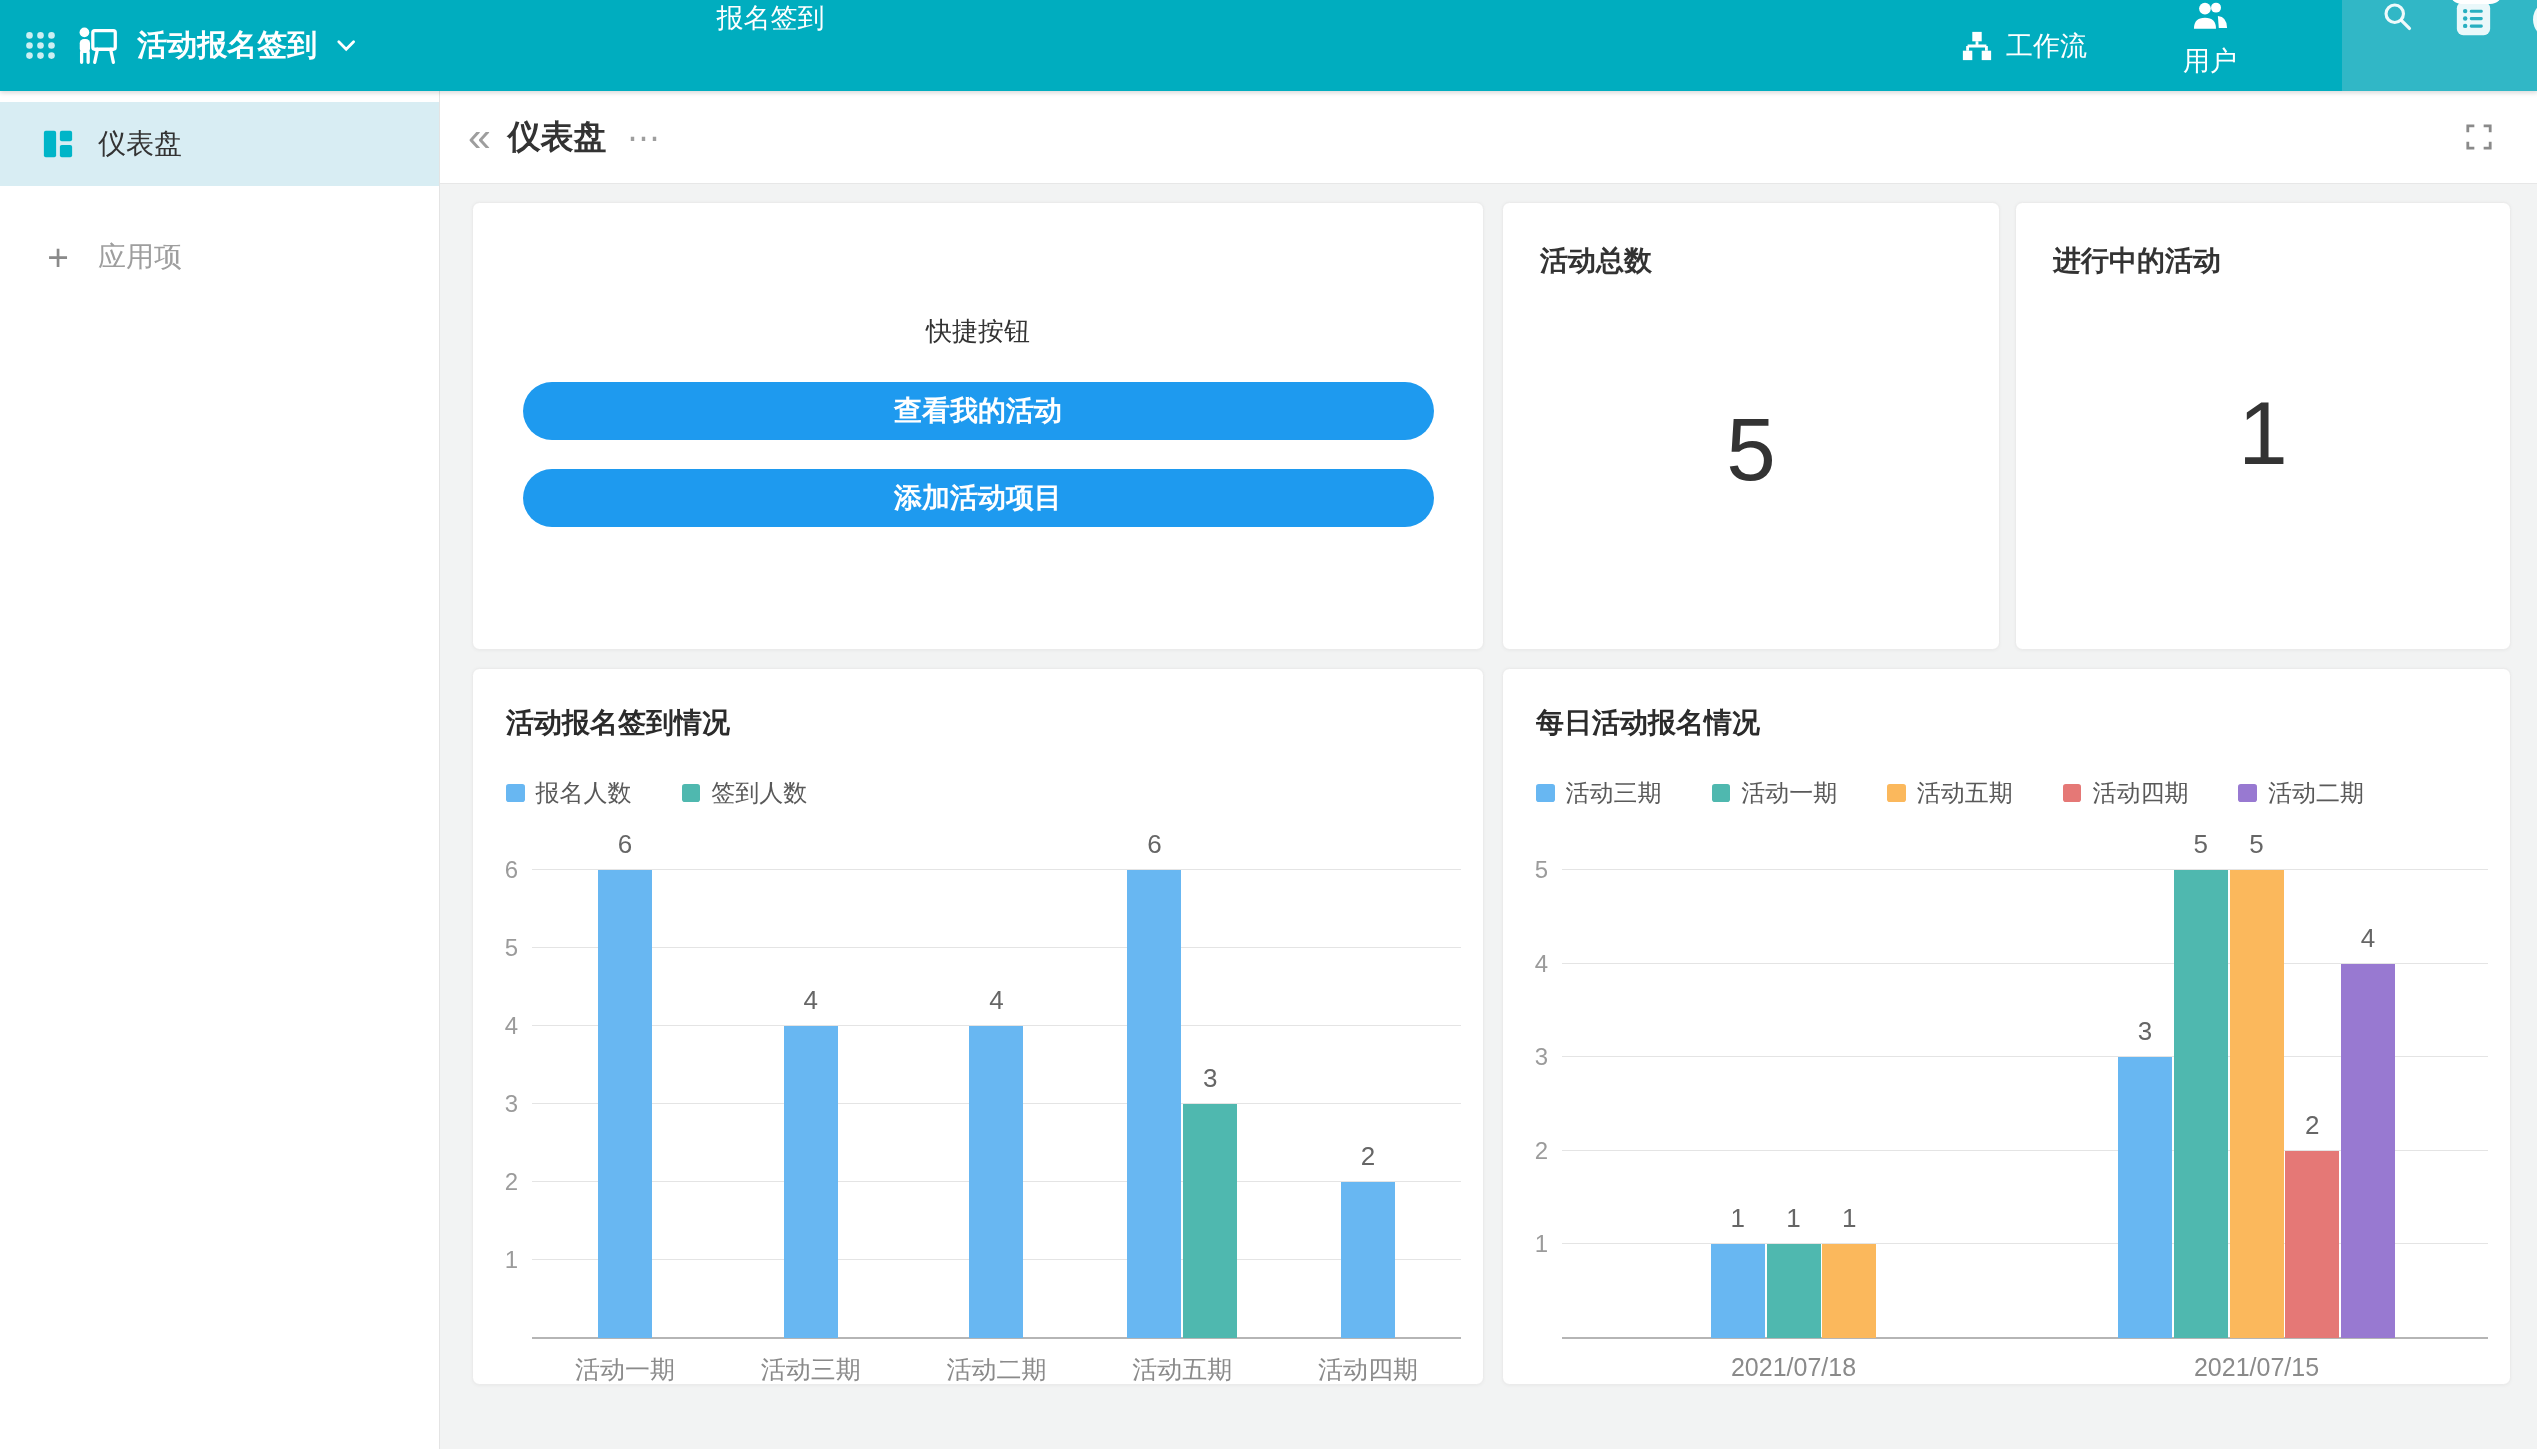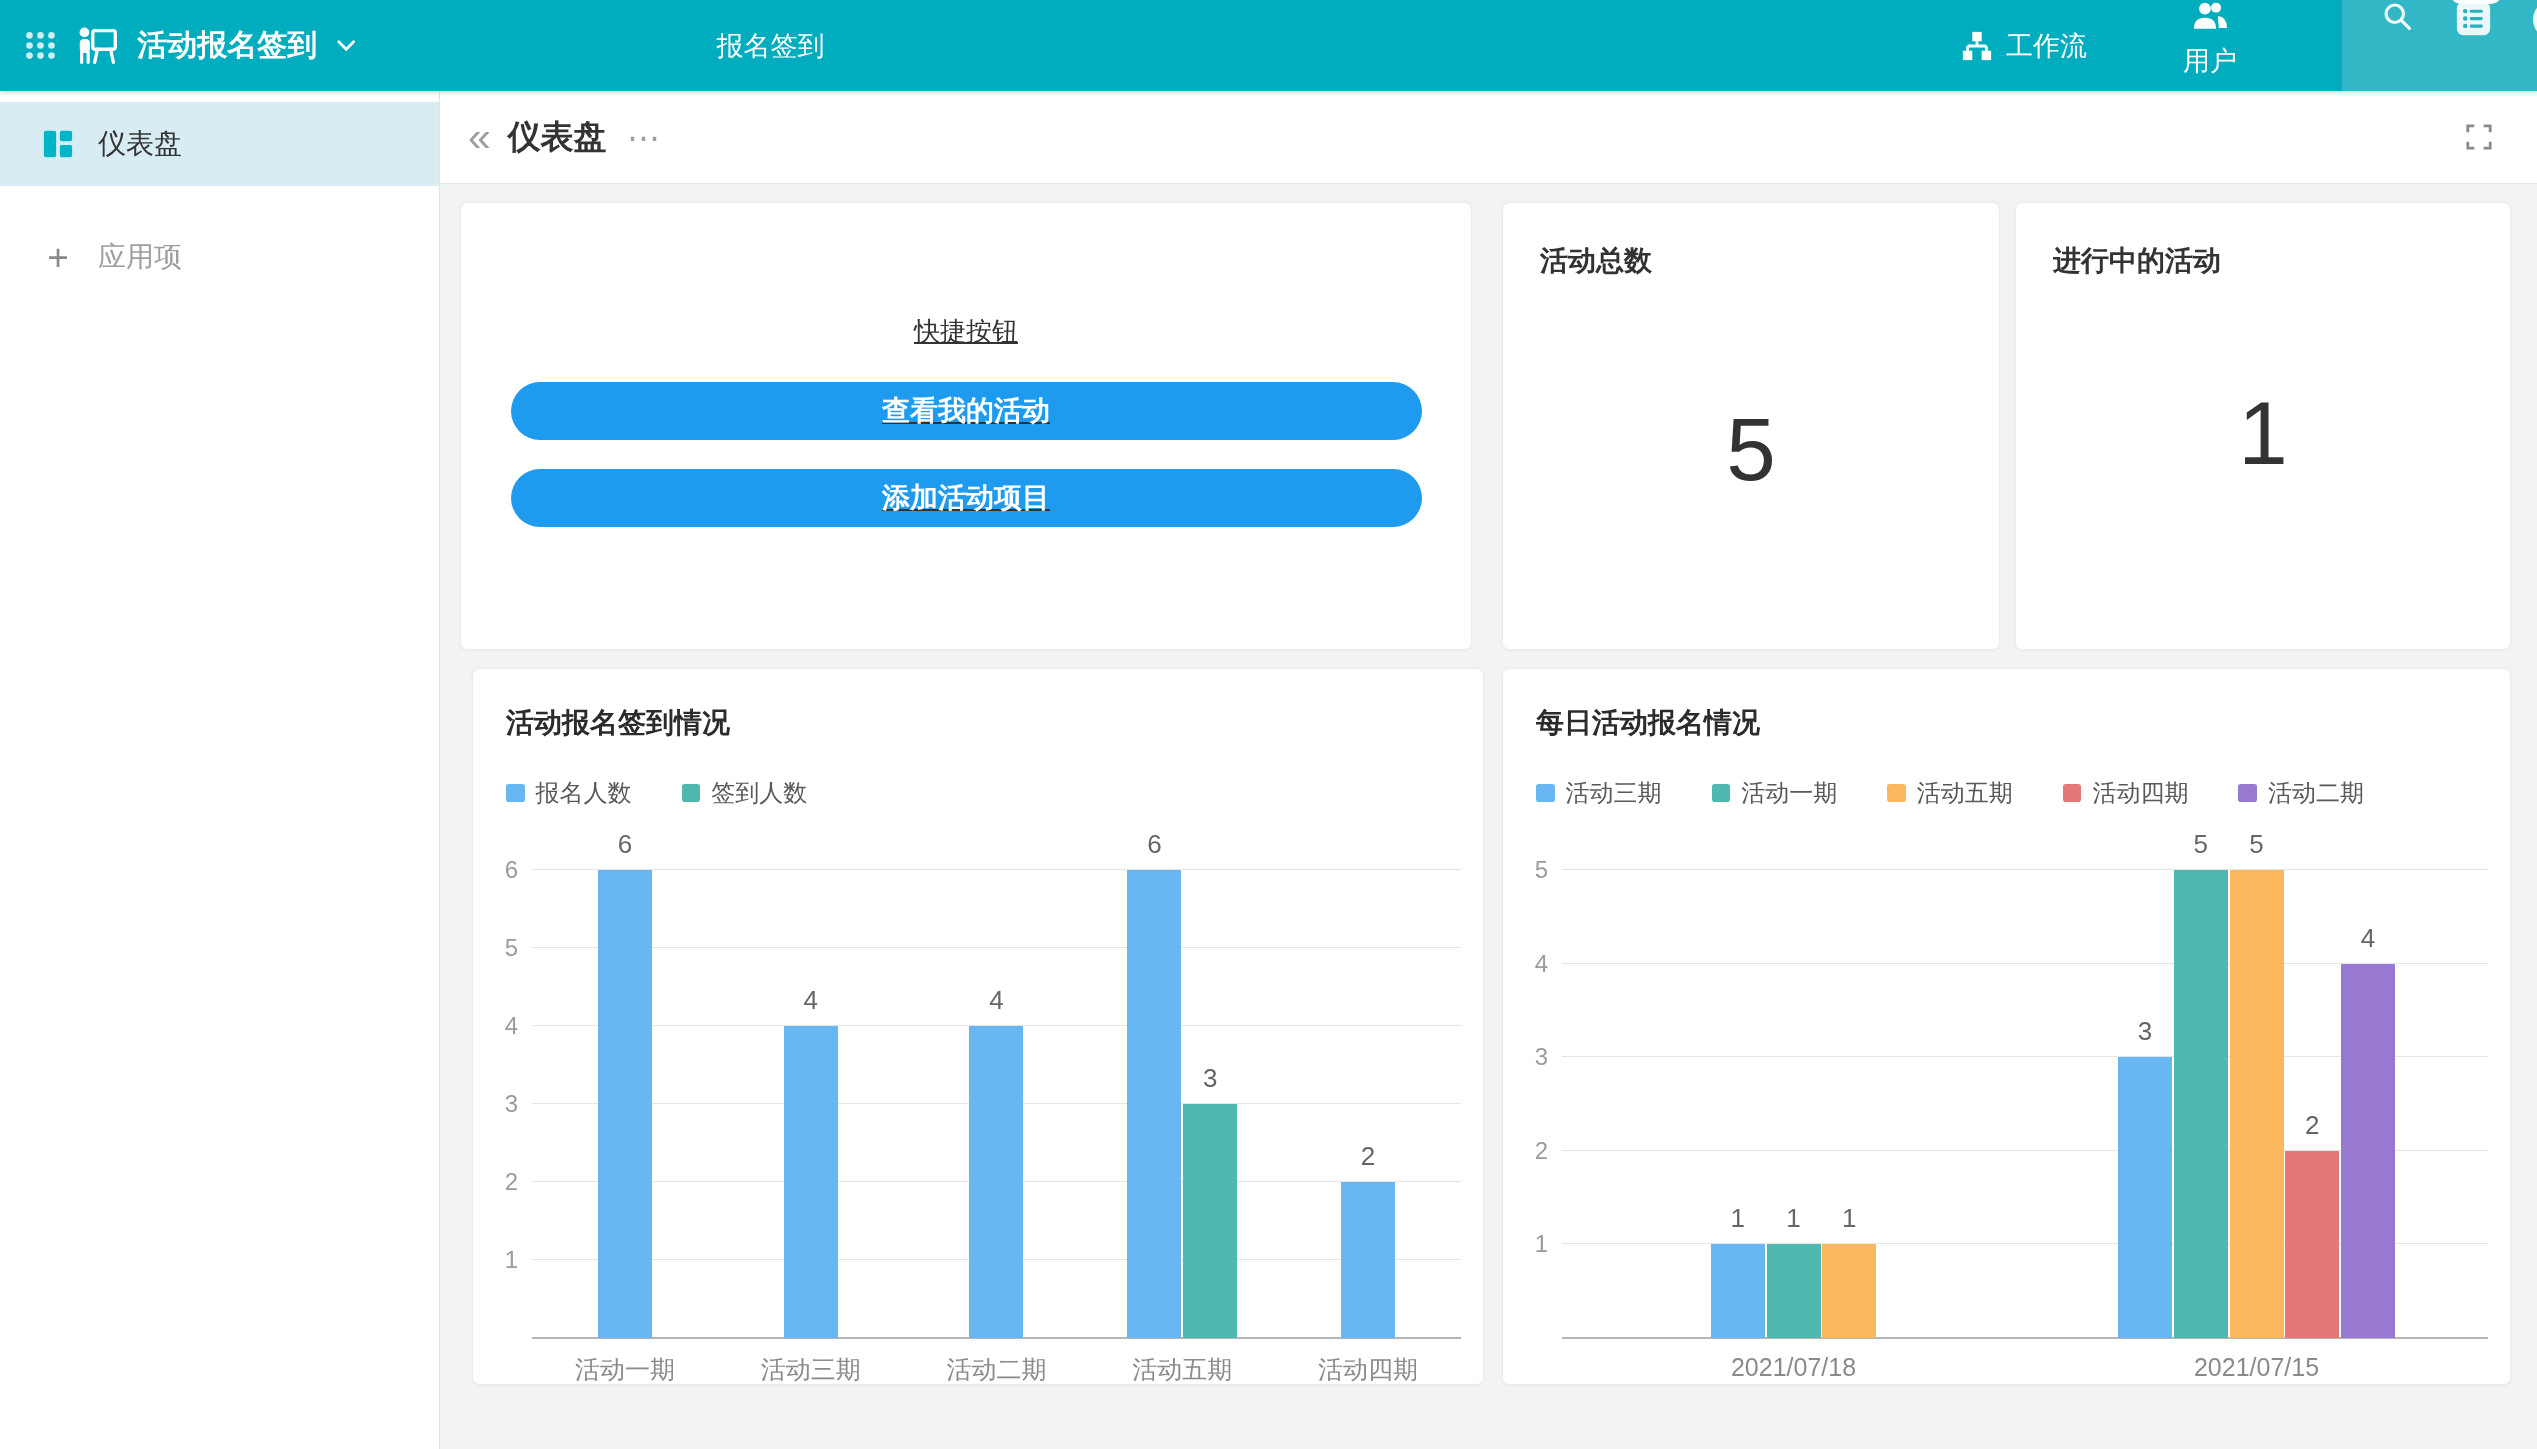--- a/index.html
+++ b/index.html
@@ -9,21 +9,21 @@
     font-family:"Liberation Sans","DejaVu Sans",sans-serif;
     color:#333;
   }
   
   .header{position:absolute;left:0;top:0;width:2538px;height:91px;background:#00ADBF;z-index:30;box-shadow:0 1.9px 4.6px rgba(0,0,0,.15);}
   .header-left{position:absolute;left:0;top:0;width:440px;height:91px;display:flex;align-items:center;padding-left:24px;box-sizing:border-box;gap:18.6px;}
   .app-title{color:#fff;font-size:30px;font-weight:bold;white-space:nowrap;}
   .tab-dashboard{position:absolute;left:440px;top:0;width:224px;height:91px;background:#0098AB;display:flex;align-items:center;justify-content:center;gap:15px;cursor:pointer;}
   .tab-dashboard .lbl{color:#fff;font-size:28px;font-weight:bold;}
   .caret-down{width:0;height:0;border-left:9.3px solid transparent;border-right:9.3px solid transparent;border-top:11px solid #fff;}
-  .tab-plain{position:absolute;left:664px;top:0;width:213px;height:91px;display:flex;align-items:center;justify-content:center;cursor:pointer;}
+  .tab-plain{position:absolute;left:664px;top:0;width:213px;height:91px;display:flex;justify-content:center;cursor:pointer;}
   .tab-plain .lbl{color:#fff;font-size:27px;}
   .nav-item{position:absolute;top:0;height:91px;display:flex;align-items:center;gap:13px;cursor:pointer;}
   .nav-item .lbl{color:#fff;font-size:27px;}
   .nav-workflow{left:1961px;}
   .nav-users{left:2183px;flex-direction:column;}
   .header-light{position:absolute;left:2342px;top:0;right:0;height:91px;background:#31B7C6;display:flex;gap:41px;padding-left:39px;box-sizing:border-box;}
   .notif-wrap{position:relative;}
   .badge{position:absolute;top:-22px;left:-5.6px;min-width:35px;height:26px;padding:0 9.3px;background:#fff;border-radius:14px;color:#0aa3b5;font-size:19.5px;font-weight:bold;display:flex;align-items:center;justify-content:center;}
   .help-circle{width:39px;height:39px;border-radius:50%;background:rgba(255,255,255,.92);color:#28AFC0;font-size:26px;font-weight:bold;display:flex;align-items:center;justify-content:center;flex:0 0 auto;}
   
@@ -37,21 +37,21 @@
   
   .main{position:absolute;left:440px;top:91px;right:0;bottom:0;}
   .title-bar{position:absolute;left:0;top:0;right:0;height:93px;background:#fff;border-bottom:0.9px solid #e7e7e7;display:flex;align-items:center;padding:0 45px 0 28px;box-sizing:border-box;}
   .collapse{font-size:41px;color:#9e9e9e;line-height:1;cursor:pointer;}
   .page-title{font-size:33px;font-weight:bold;color:#333;margin-left:16.7px;}
   .more-dots{font-size:33px;color:#9e9e9e;margin-left:20.4px;letter-spacing:2.8px;cursor:pointer;}
   .spacer{flex:1;}
   .fullscreen{cursor:pointer;display:flex;}
   
   .card{position:absolute;background:#fff;border:0.9px solid #ebebeb;border-radius:7.4px;box-shadow:0 0.9px 3.7px rgba(0,0,0,.04);box-sizing:border-box;}
-  .card-quick{left:20px;top:111px;width:1012px;height:448px;text-align:center;text-decoration:underline;}
+  .card-quick{left:32px;top:111px;width:1012px;height:448px;text-align:center;}
   .quick-title{padding-top:111px;font-size:26px;color:#333;}
   .quick-btns{margin-top:33px;}
   .quick-btn{display:block;margin:0 auto 29px auto;width:911px;height:58px;border:none;border-radius:30px;background:#1E9AEF;color:#fff;font-size:28px;font-weight:bold;font-family:inherit;cursor:pointer;}
   .card-stat1{left:1062px;top:111px;width:498px;height:448px;gap:32px;}
   .card-stat2{left:1575px;top:111px;width:496px;height:448px;}
   .stat-card{display:flex;flex-direction:column;padding:39px 37px;}
   .stat-title{font-size:28px;font-weight:600;color:#333;}
   .stat-value{flex:1;display:flex;align-items:center;justify-content:center;font-size:89px;color:#333;margin-top:-24px;}
   .card-chart1{left:32px;top:577px;width:1012px;height:717px;}
   .card-chart2{left:1062px;top:577px;width:1009px;height:717px;}

